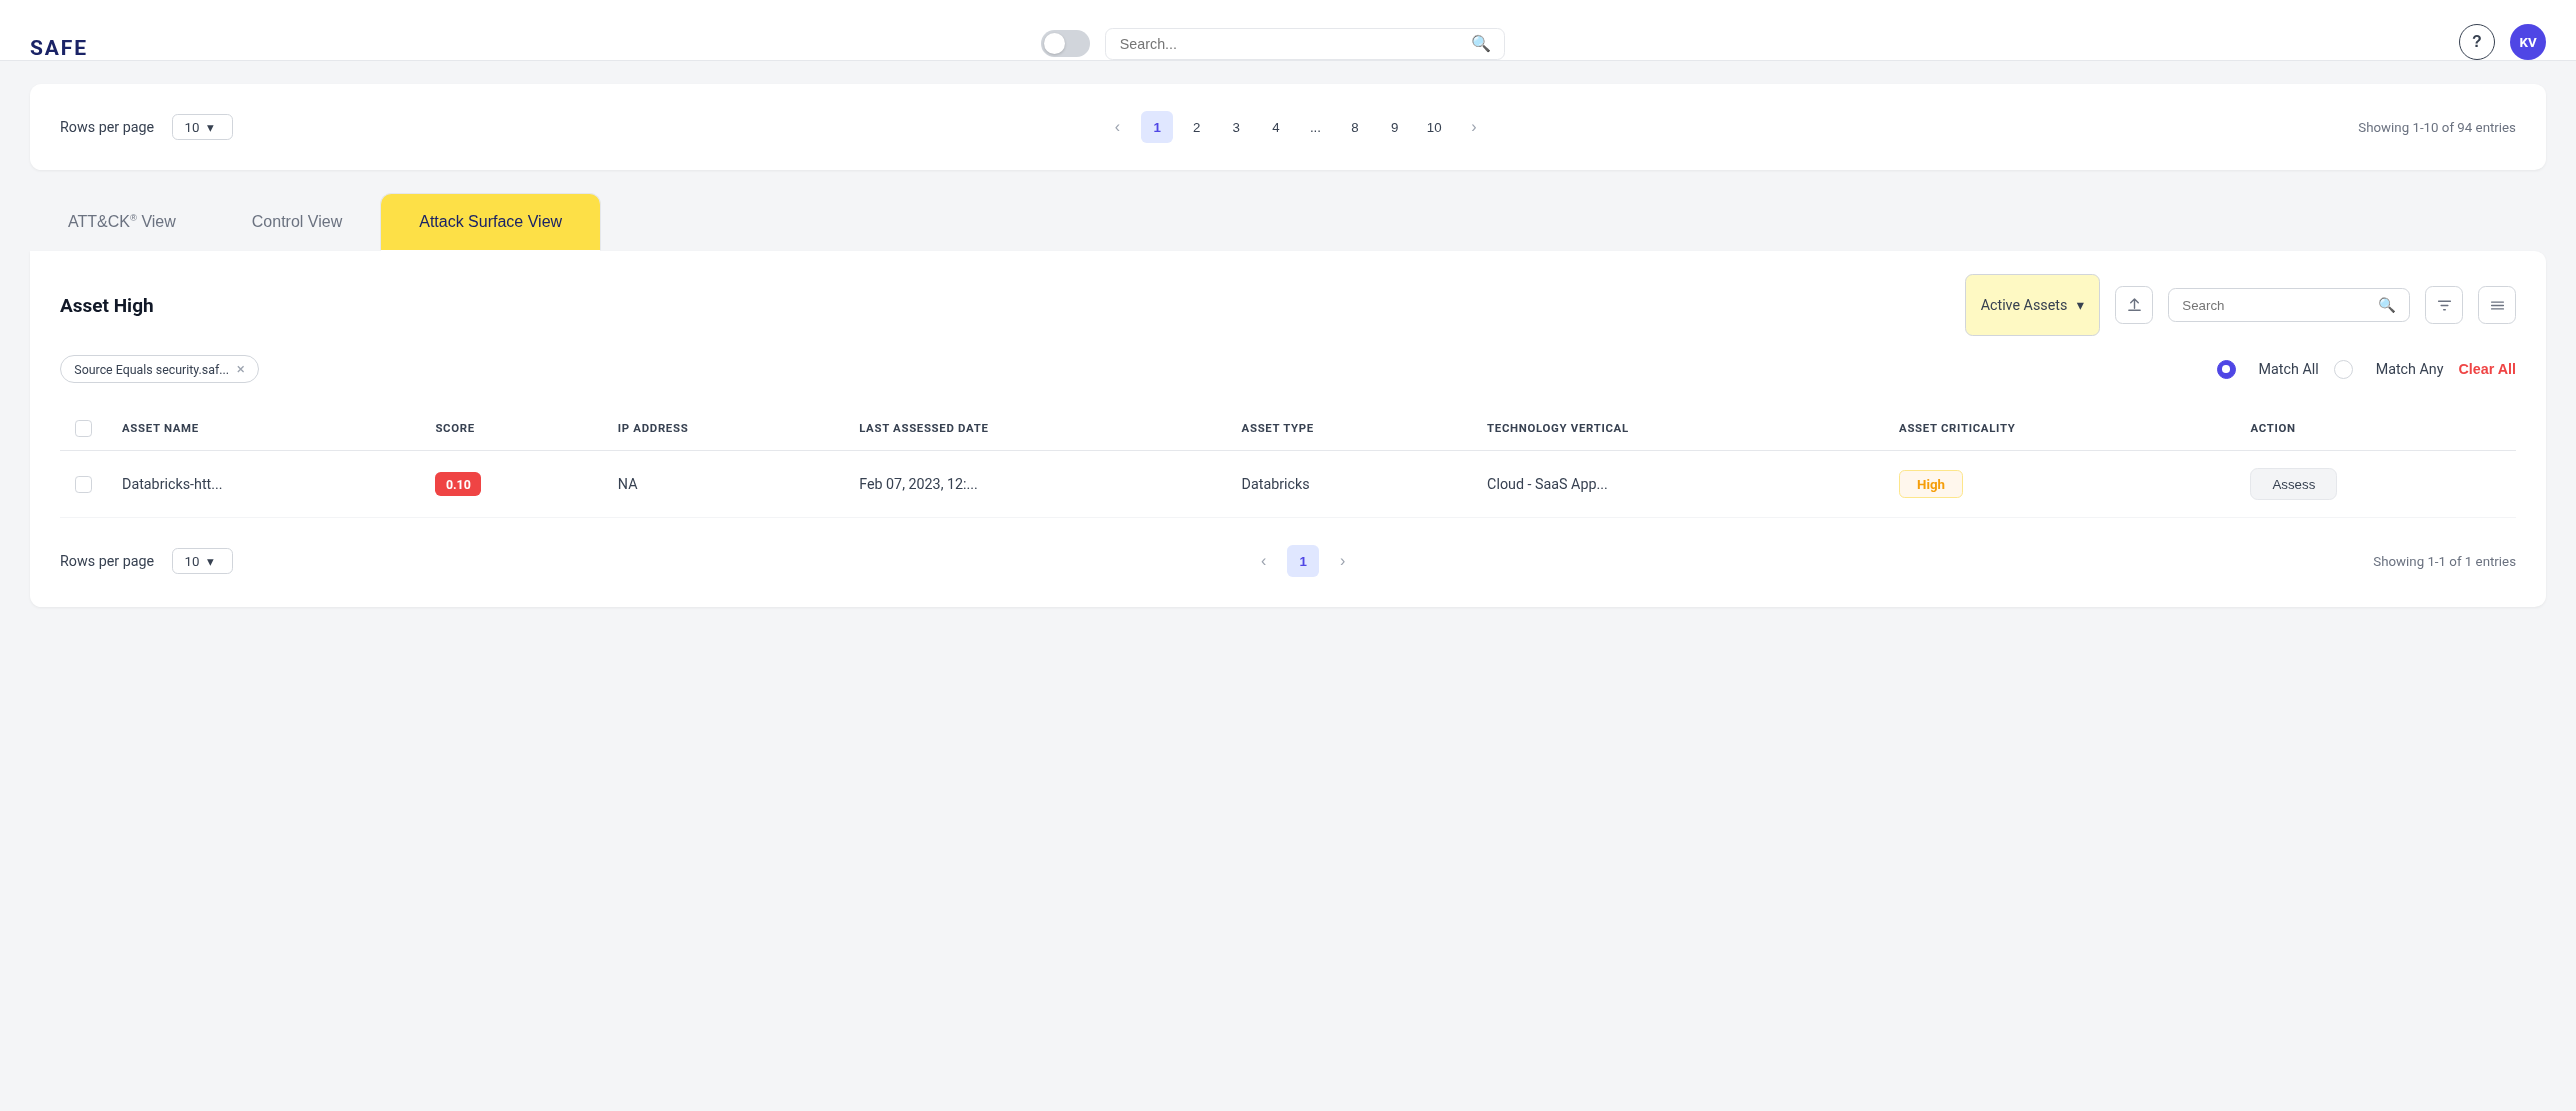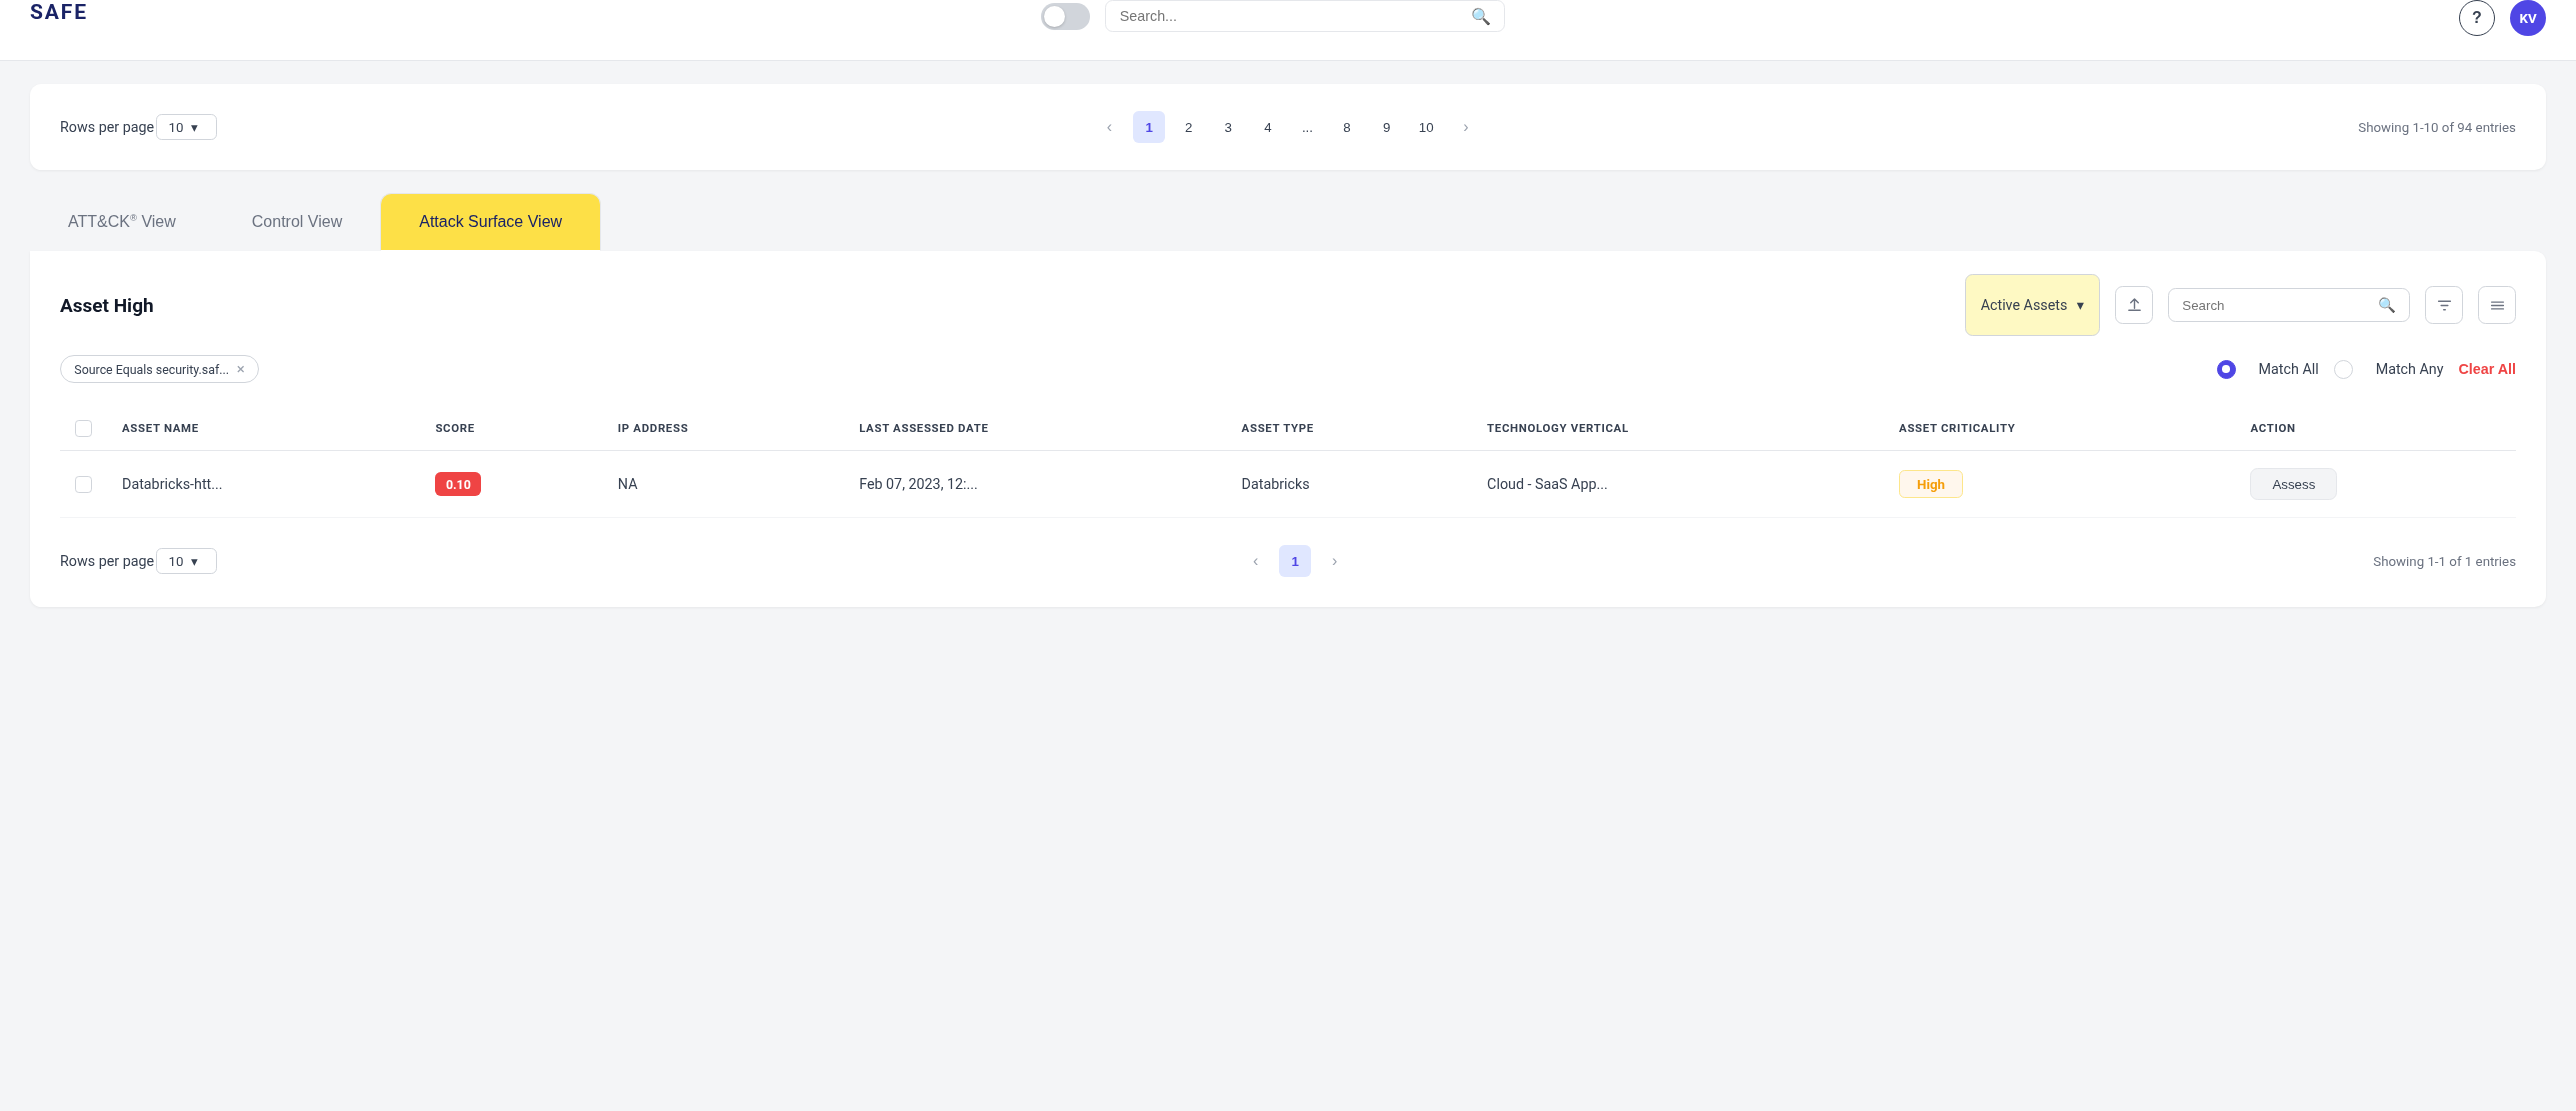--- a/index.html
+++ b/index.html
@@ -7,21 +7,21 @@
       font-family: -apple-system, BlinkMacSystemFont, 'Segoe UI', Roboto, sans-serif;
       background: #f4f5f7;
       color: #333;
       min-height: 100vh;
     }
 
     
     .header {
       background: #fff;
       display: flex;
-      align-items: flex-start;
+      align-items: flex-end;
       padding: 0 30px;
       height: 61px;
       border-bottom: 1px solid #e5e7eb;
       position: sticky;
       top: 0;
       z-index: 100;
     }
     .logo {
       font-size: 21px;
       font-weight: 700;
@@ -125,21 +125,21 @@
       padding: 27px 30px;
       margin-bottom: 23px;
       display: flex;
       align-items: center;
       gap: 23px;
       box-shadow: 0 1px 2.9px rgba(0,0,0,0.06);
     }
     .rows-per-page {
       display: flex;
       align-items: center;
-      gap: 2px;
+      gap: 18px;
       font-size: 14.3px;
       color: #374151;
     }
     .select-box {
       border: 1px solid #d1d5db;
       border-radius: 5.7px;
       padding: 4.8px 11.4px;
       font-size: 13.3px;
       color: #374151;
       display: flex;

